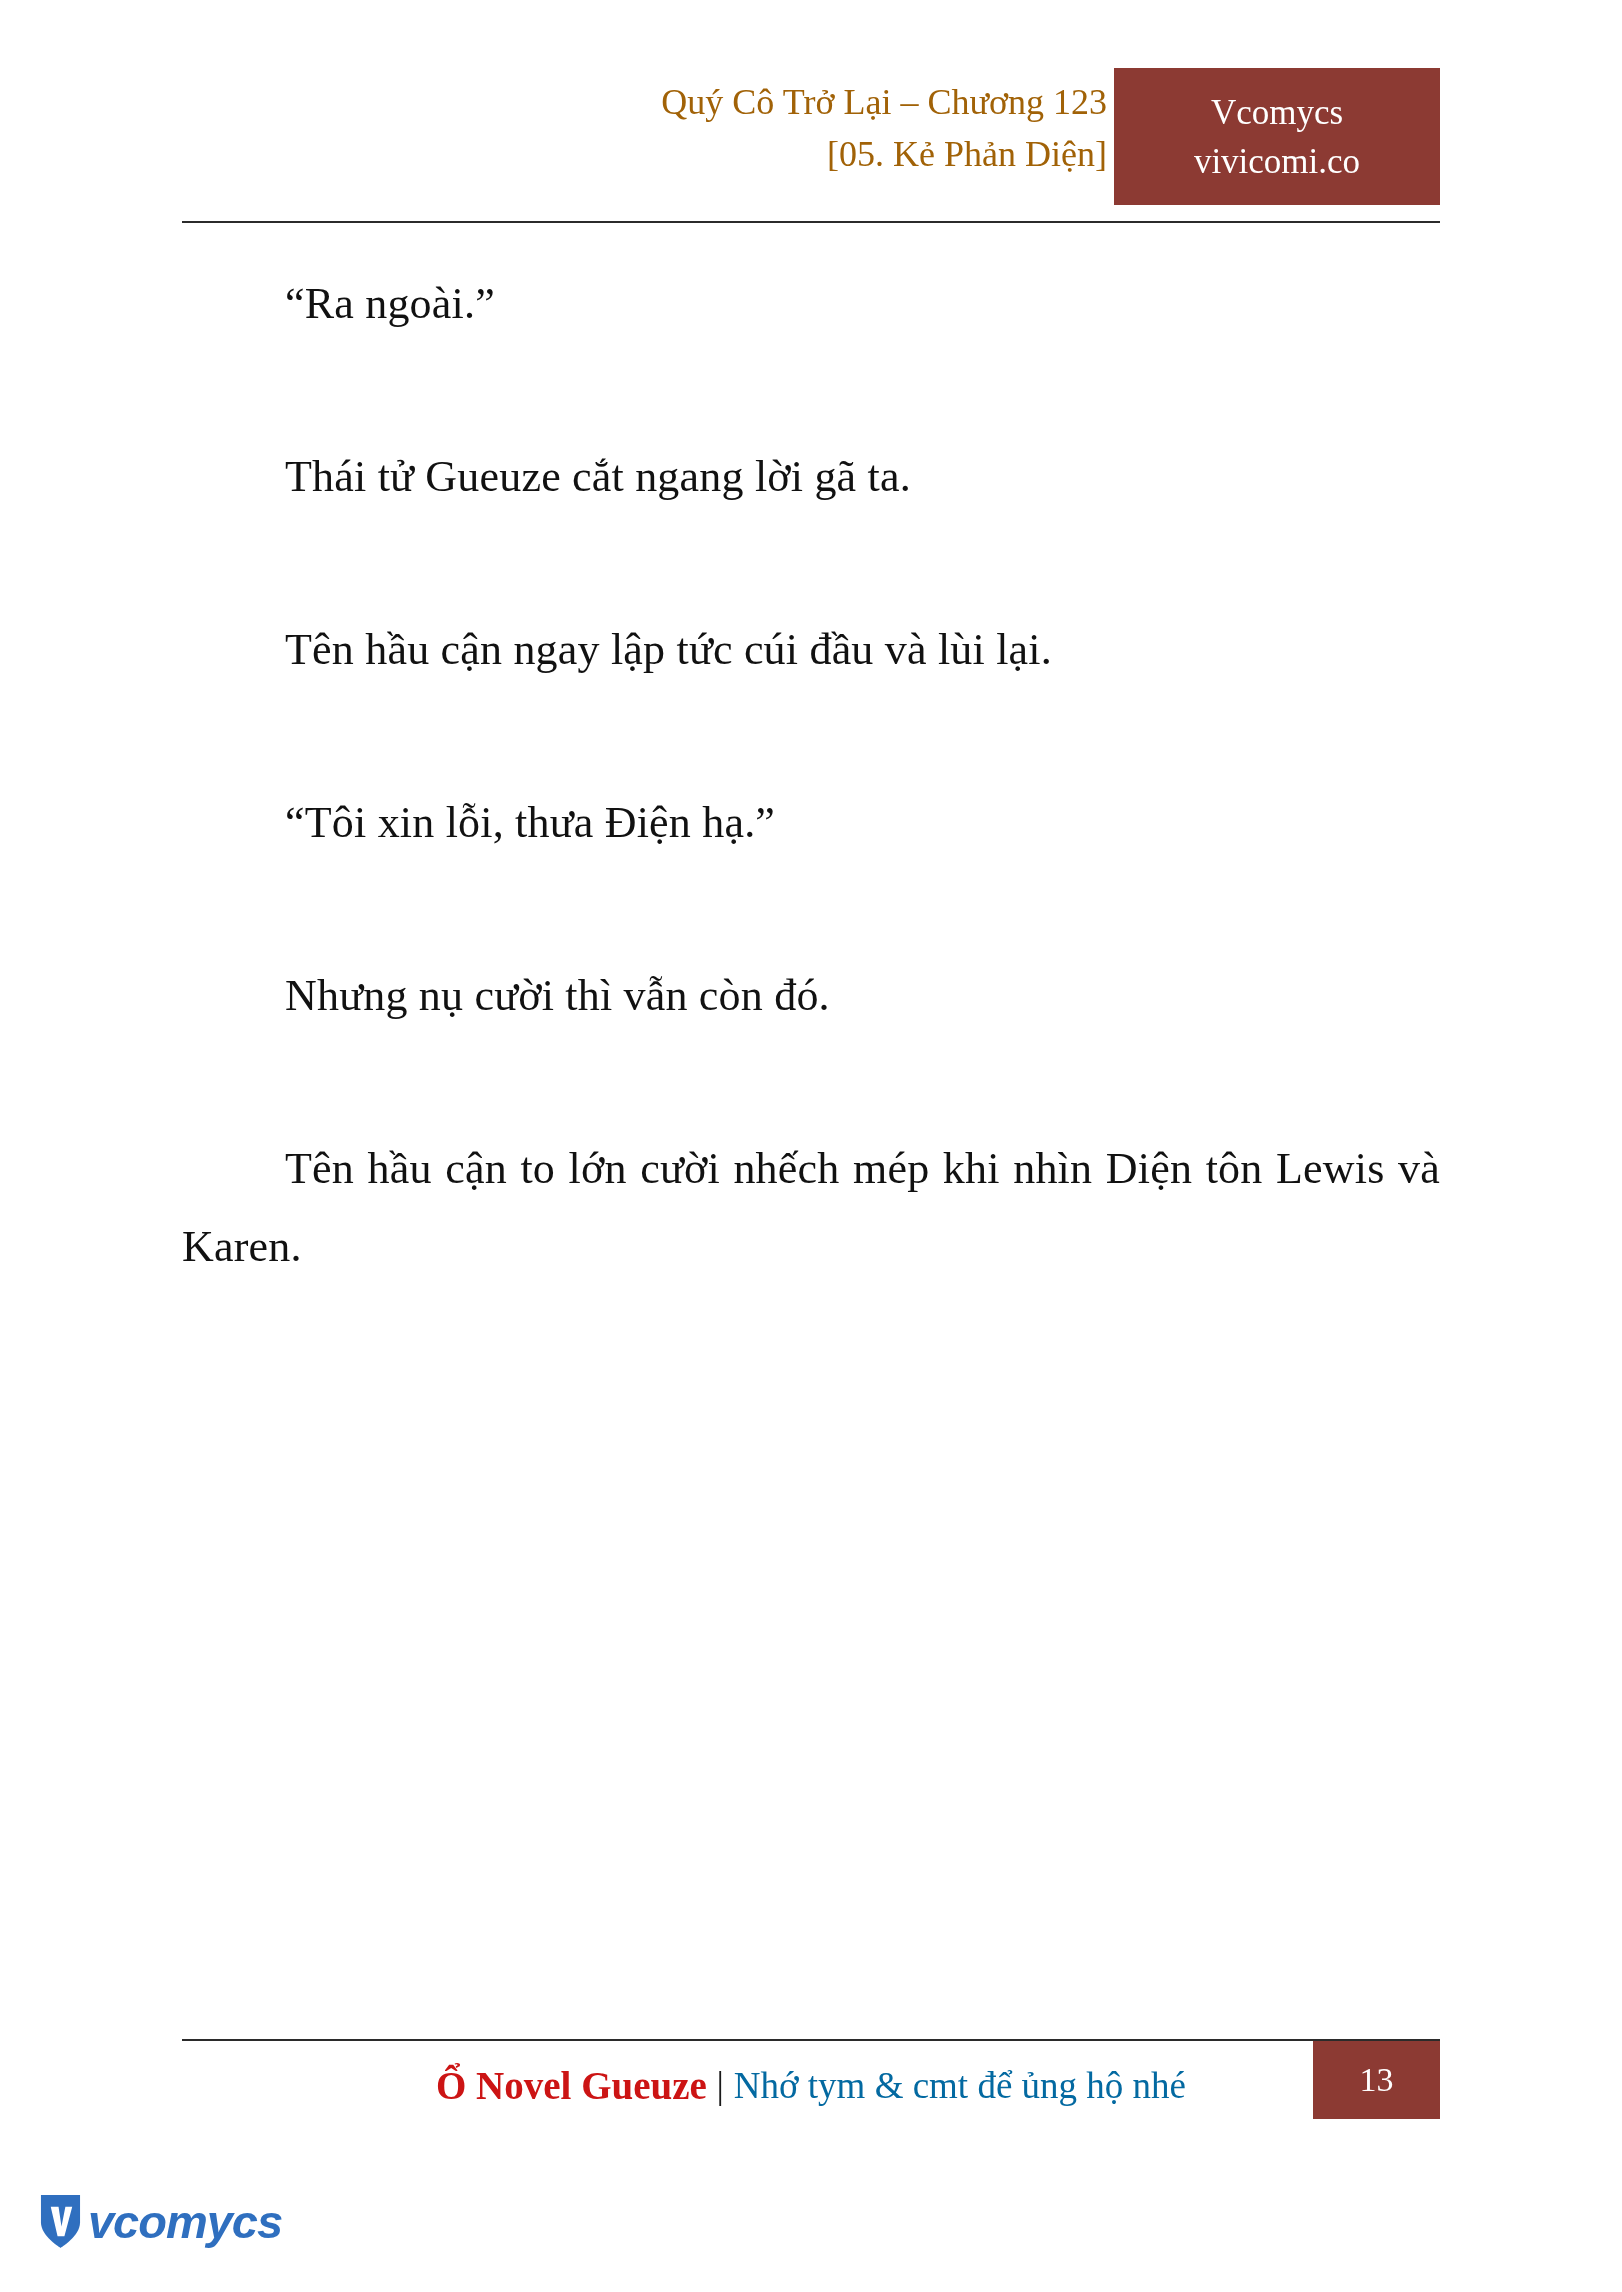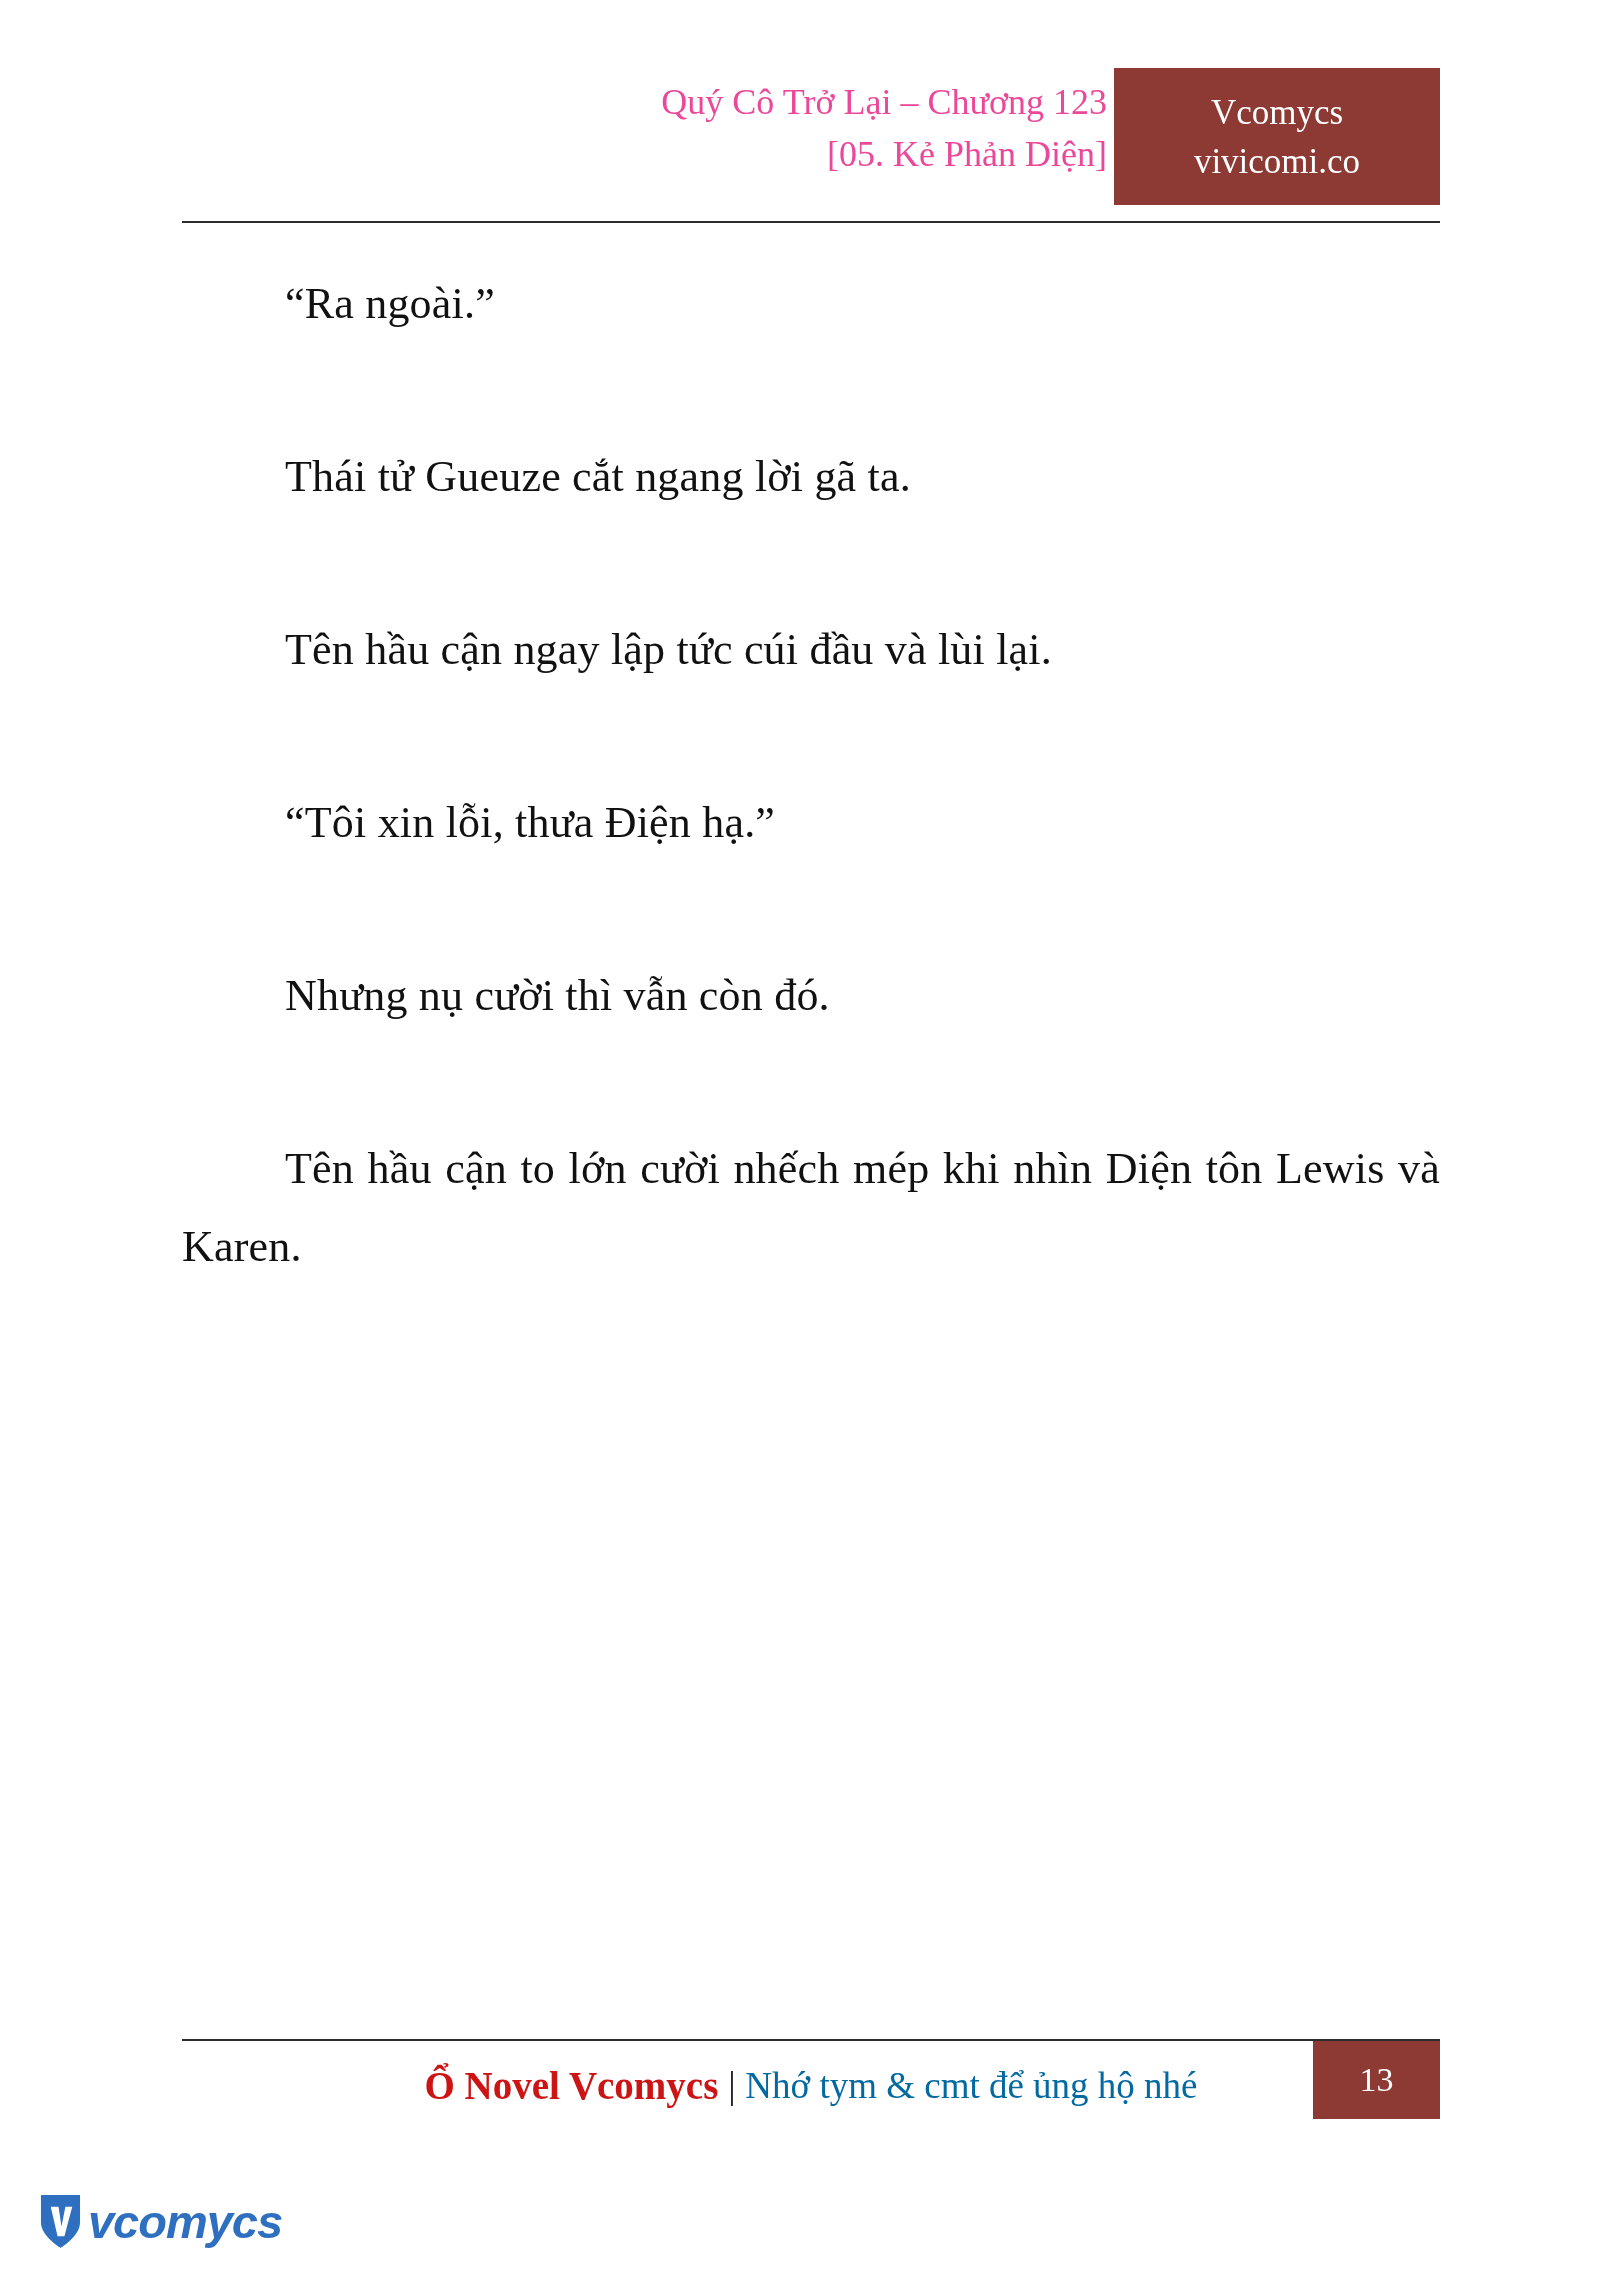--- a/index.html
+++ b/index.html
@@ -33,21 +33,21 @@
   }
   .header-title {
     position: absolute;
     right: 333px;
     top: 0;
     width: 882px;
     text-align: right;
     font-family: "Liberation Serif", serif;
     font-size: 36px;
     line-height: 52px;
-    color: #ec4899;
+    color: #a16207;
     white-space: pre-line;
   }
   .header-badge {
     position: absolute;
     right: 0;
     top: -7.8px;
     width: 326px;
     height: 137px;
     background: #8c3a33;
     color: #ffffff;
@@ -202,21 +202,21 @@
     <p class="para nojust">Thái tử Gueuze cắt ngang lời gã ta.</p>
     <p class="para">Tên hầu cận ngay lập tức cúi đầu và lùi lại.</p>
     <p class="para nojust">“Tôi xin lỗi, thưa Điện hạ.”</p>
     <p class="para nojust">Nhưng nụ cười thì vẫn còn đó.</p>
     <p class="para last">Tên hầu cận to lớn cười nhếch mép khi nhìn Diện tôn Lewis và Karen.</p>
   </div>
 
   <div class="footer">
     <div class="footer-rule"></div>
     <div class="footer-inner">
-      <span class="footer-brand">Ổ Novel Vcomycs</span>
+      <span class="footer-brand">Ổ Novel Gueuze</span>
       <span class="footer-sep">|</span>
       <span class="footer-note">Nhớ tym &amp; cmt để ủng hộ nhé</span>
     </div>
     <div class="page-number">13</div>
   </div>
 
   <div class="watermark">
     <span class="wm-mark">
       <svg width="43" height="57" viewBox="0 0 44 58">
         <path d="M2 2 H42 V30 C42 44 22 56 22 56 C22 56 2 44 2 30 Z" fill="#2f6fbf"></path>

